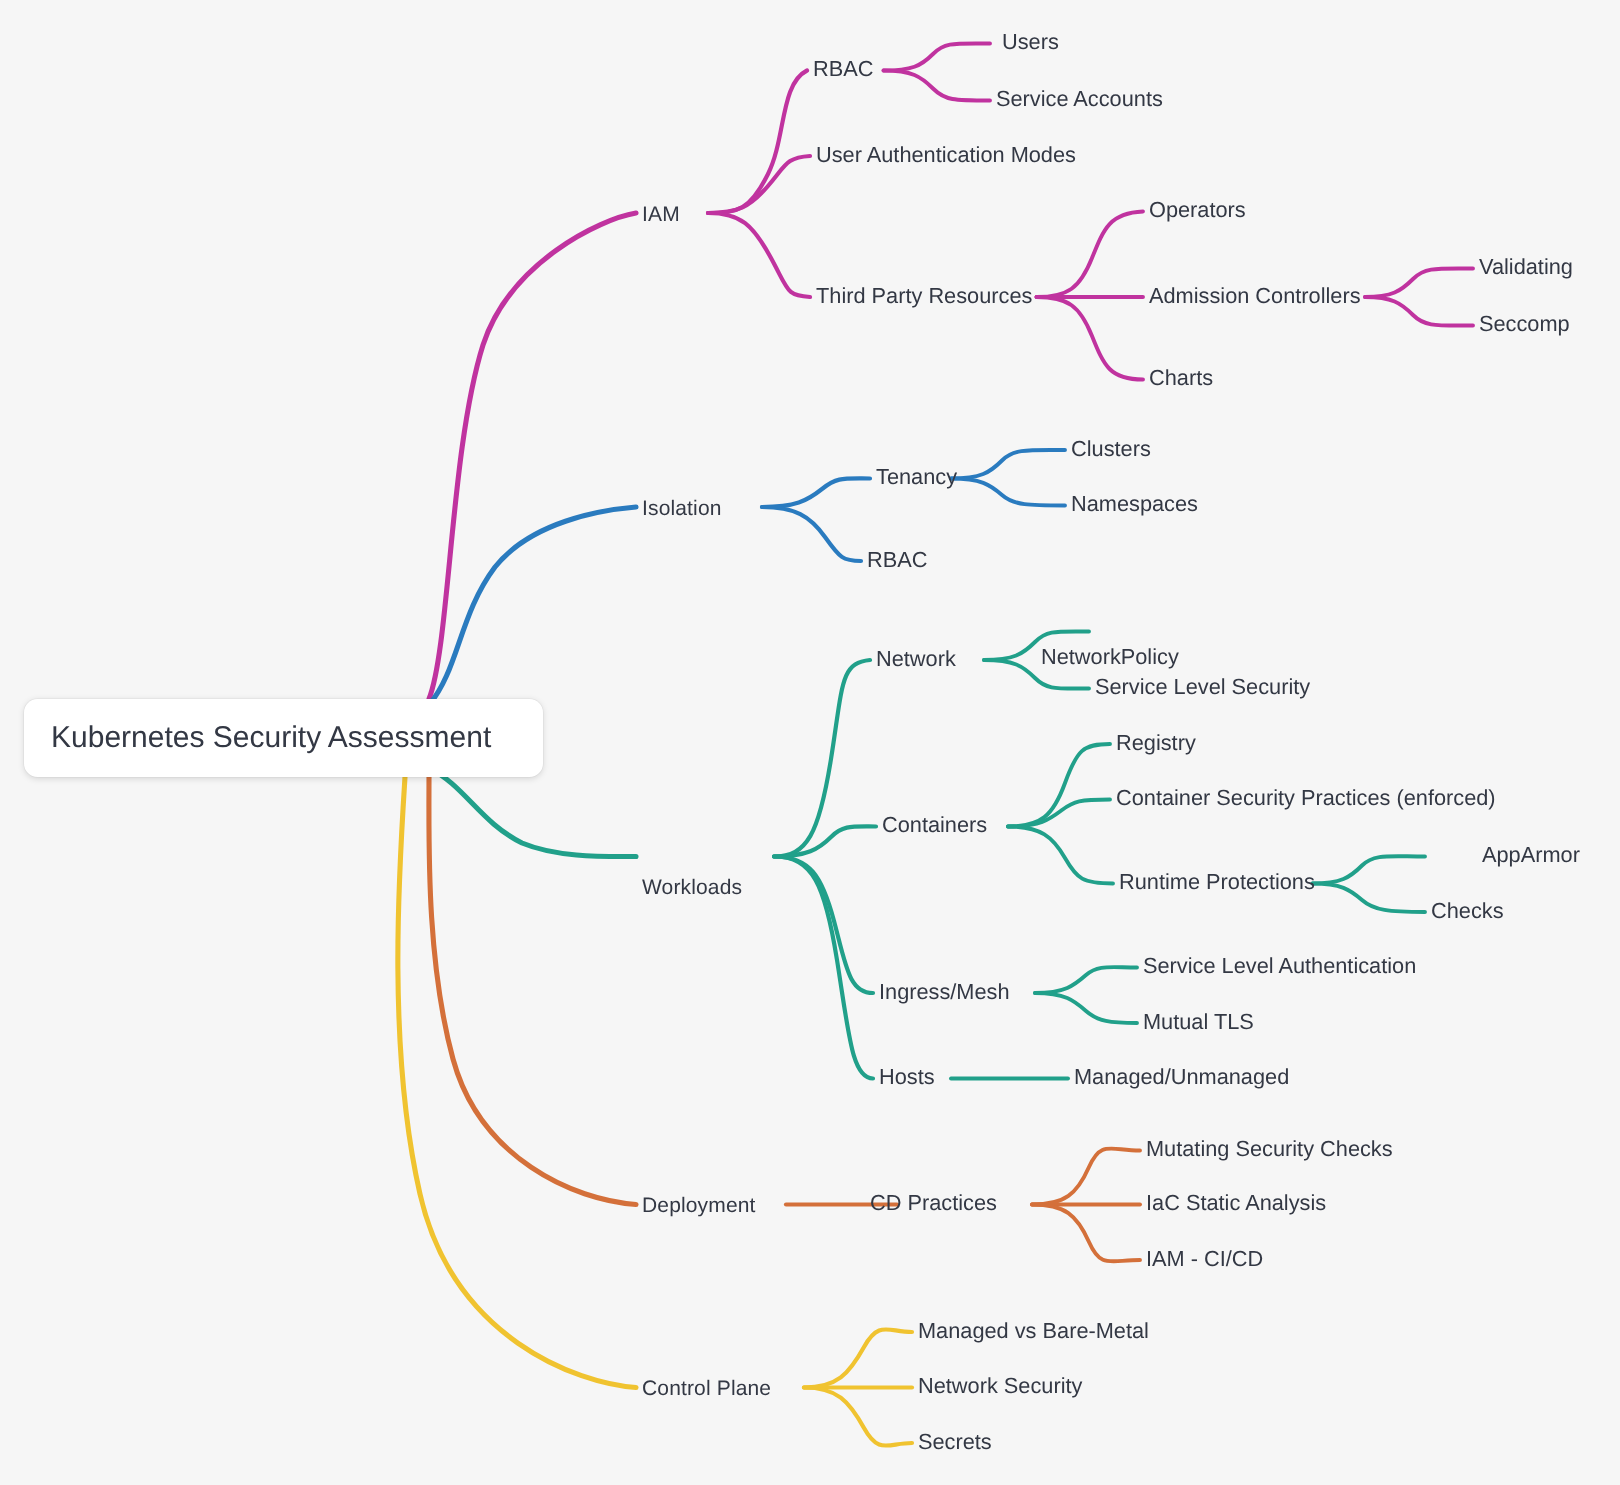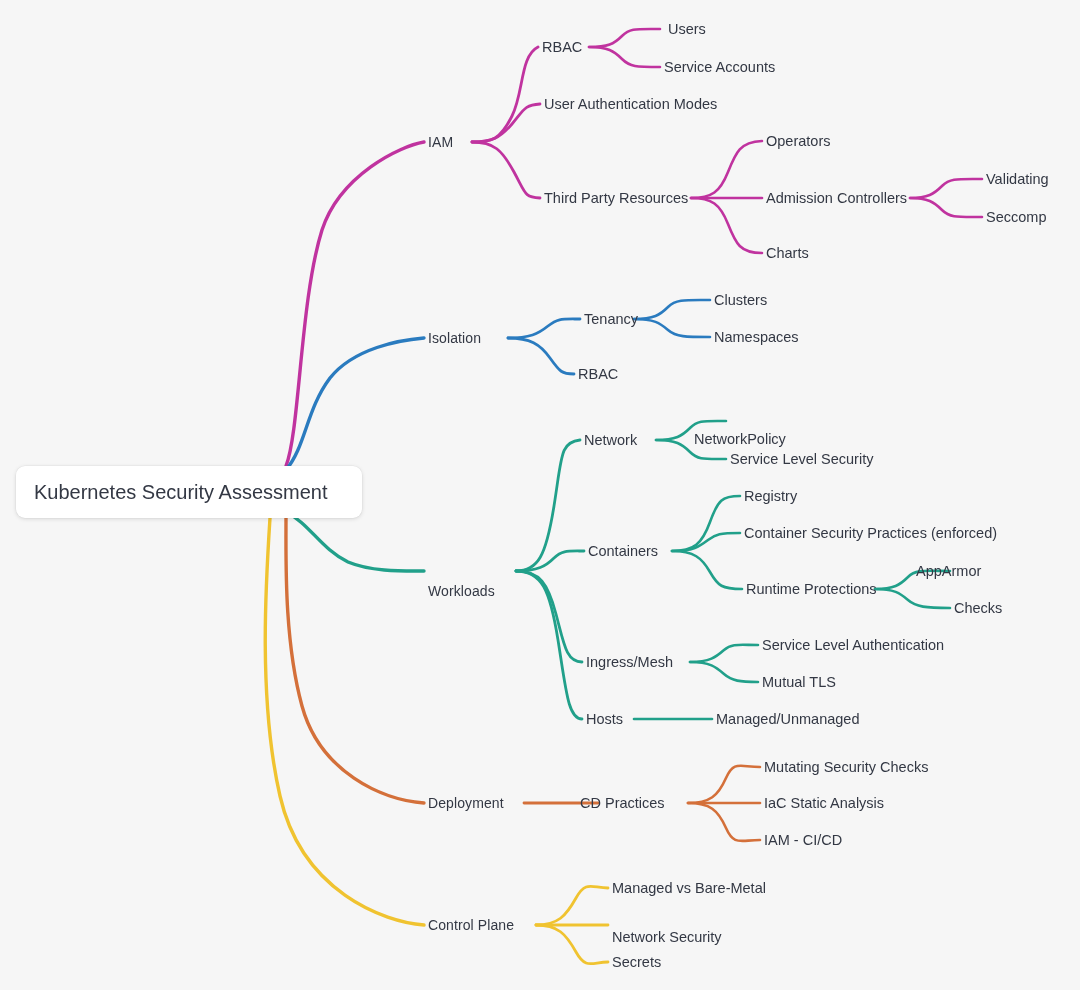--- a/index.html
+++ b/index.html
@@ -176,32 +176,32 @@
   <div class="node-label lvl2" style="left:578px; top:374px;">RBAC</div>
 
   <div class="node-label lvl1" style="left:428px; top:571px;margin-top:20px;">Workloads</div>
   <div class="node-label lvl2" style="left:584px; top:440px;">Network</div>
   <div class="node-label lvl3" style="left:694px; top:421px;margin-top:18px;">NetworkPolicy</div>
   <div class="node-label lvl3" style="left:730px; top:459px;">Service Level Security</div>
   <div class="node-label lvl2" style="left:588px; top:551px;">Containers</div>
   <div class="node-label lvl3" style="left:744px; top:496px;">Registry</div>
   <div class="node-label lvl3" style="left:744px; top:533px;">Container Security Practices (enforced)</div>
   <div class="node-label lvl3" style="left:746px; top:589px;">Runtime Protections</div>
-  <div class="node-label lvl3" style="left:916px; top:571px;">AppArmor</div>
+  <div class="node-label lvl3" style="left:988px; top:571px;">AppArmor</div>
   <div class="node-label lvl3" style="left:954px; top:608px;">Checks</div>
   <div class="node-label lvl2" style="left:586px; top:662px;">Ingress/Mesh</div>
   <div class="node-label lvl3" style="left:762px; top:645px;">Service Level Authentication</div>
   <div class="node-label lvl3" style="left:762px; top:682px;">Mutual TLS</div>
   <div class="node-label lvl2" style="left:586px; top:719px;">Hosts</div>
   <div class="node-label lvl3" style="left:716px; top:719px;">Managed/Unmanaged</div>
 
   <div class="node-label lvl1" style="left:428px; top:803px;">Deployment</div>
   <div class="node-label lvl2" style="left:580px; top:803px;">CD Practices</div>
   <div class="node-label lvl3" style="left:764px; top:767px;">Mutating Security Checks</div>
   <div class="node-label lvl3" style="left:764px; top:803px;">IaC Static Analysis</div>
   <div class="node-label lvl3" style="left:764px; top:840px;">IAM - CI/CD</div>
 
   <div class="node-label lvl1" style="left:428px; top:925px;">Control Plane</div>
   <div class="node-label lvl2" style="left:612px; top:888px;">Managed vs Bare-Metal</div>
-  <div class="node-label lvl2" style="left:612px; top:925px;margin-top:12px;">Network Security</div>
+  <div class="node-label lvl2" style="left:612px; top:925px;">Network Security</div>
   <div class="node-label lvl2" style="left:612px; top:962px;">Secrets</div>
 
 </div>
 
 </body></html>

